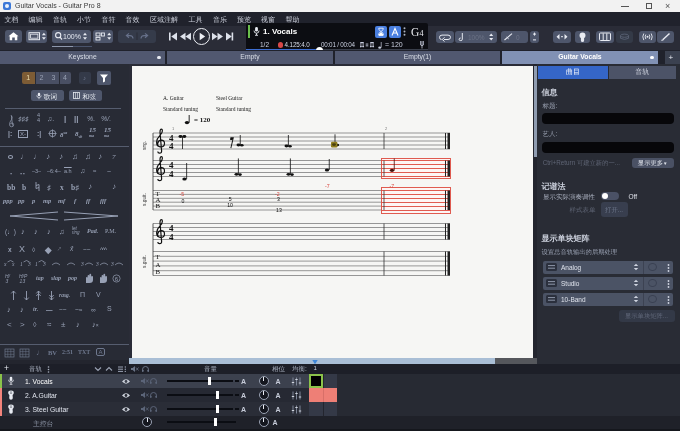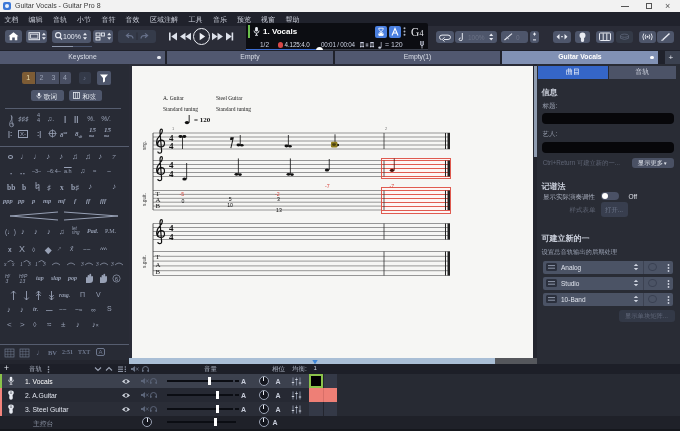--- a/index.html
+++ b/index.html
@@ -638,21 +638,21 @@
   <div class="abs" style="left:5px;top:78px;width:131.5px;height:11px;background:#07070a;border-radius:4px;"></div>
   <div class="abs" style="left:5.8px;top:95.3px;font-size:6.3px;color:#5f6575;">Ctrl+Return 可建立新的一...</div>
   <div class="abs" style="left:94.7px;top:93.8px;width:42px;height:10.5px;background:#4a5164;border-radius:3px;color:#dfe3ea;font-size:6.3px;text-align:center;line-height:10.5px;">显示更多<span style="font-size:4.5px">▼</span></div>
   <div class="abs" style="left:4.5px;top:117px;font-size:8px;font-weight:bold;color:#ccd1dd;">记谱法</div>
   <div class="abs" style="left:6px;top:128.5px;font-size:6.5px;color:#aab0bf;">显示实际演奏调性</div>
   <div class="abs" style="left:63.5px;top:128px;width:18.5px;height:7.8px;background:#4a5165;border-radius:4px;"></div>
   <div class="abs" style="left:65px;top:129px;width:6px;height:6px;border-radius:50%;background:#fff;"></div>
   <div class="abs" style="left:91.5px;top:128.5px;font-size:6.5px;color:#dfe2ea;">Off</div>
   <div class="abs" style="left:32.5px;top:141.5px;font-size:6.5px;color:#5f6575;">样式表单</div>
   <div class="abs" style="left:63.5px;top:137.5px;width:27px;height:15px;background:#383e4e;border-radius:3px;color:#707a8e;font-size:6.3px;text-align:center;line-height:15px;">打开...</div>
-  <div class="abs" style="left:4.5px;top:168.5px;font-size:8px;font-weight:bold;color:#ccd1dd;">可建立新的一</div>
+  <div class="abs" style="left:4.5px;top:168.5px;font-size:8px;font-weight:bold;color:#ccd1dd;">显示单块矩阵</div>
   <div class="abs" style="left:4.5px;top:183.5px;font-size:6.3px;color:#9aa2b3;">设置总音轨输出的后期处理</div>
   <div class="abs" style="left:6px;top:196.5px;width:130px;height:13px;background:#4b5365;border-radius:2px;">
     <div class="abs" style="left:2.5px;top:2.5px;width:11px;height:8px;background:#2b303d;border-radius:1.5px;color:#98a1b5;font-size:5px;text-align:center;line-height:8px;">
           <svg width="11" height="8" viewBox="0 0 11 8">
             <path d="M2 2.6 h7 M2 5.2 h7" stroke="#98a1b5" stroke-width=".9"></path>
           </svg>
         </div>
     <div class="abs" style="left:18px;top:3px;font-size:6.5px;color:#dfe3ec;">Analog</div>
     <svg class="abs" style="left:89px;top:2.5px;" width="8" height="8" viewBox="0 0 8 8">
           <path d="M1.8 3 L4 .8 L6.2 3 z M1.8 5 L4 7.2 L6.2 5 z" fill="#cfd4e0"></path>

